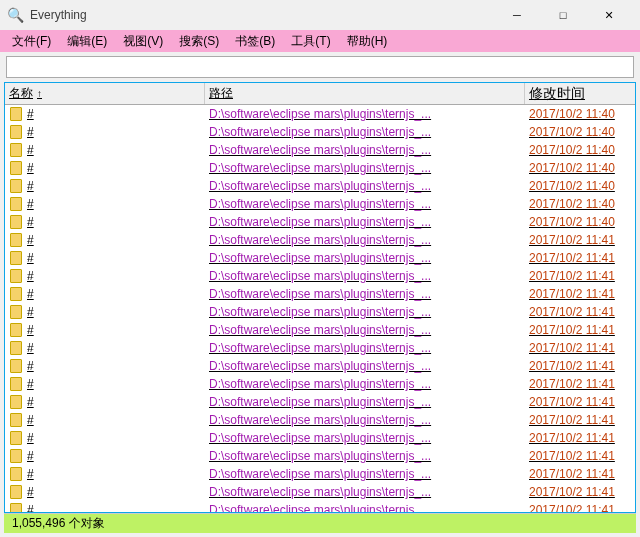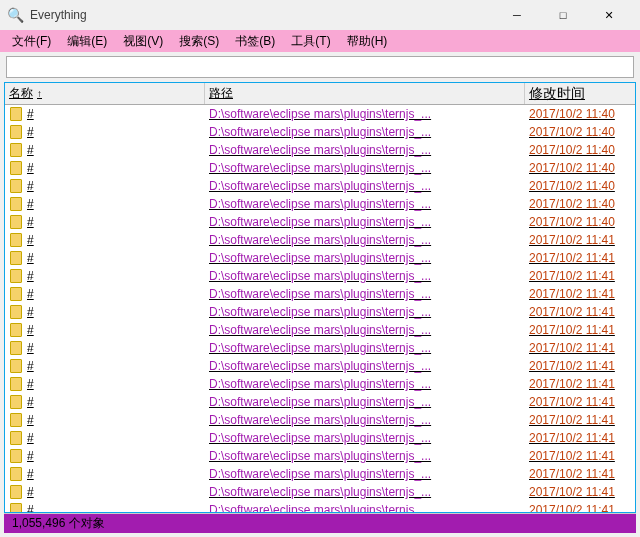--- a/index.html
+++ b/index.html
@@ -215,21 +215,21 @@
     .cell-date {
       width: 110px;
       min-width: 110px;
       padding: 0 4px;
       font-size: 12px;
       color: #c2410c;
     }
 
     
     .status-bar {
-      background: #a21caf;
+      background: #bef264;
       height: 20px;
       border-top: 1px solid #ccc;
       display: flex;
       align-items: center;
       padding: 0 8px;
       font-size: 12px;
       color: #000;
       margin: 0 4px 4px 4px;
     }
 

